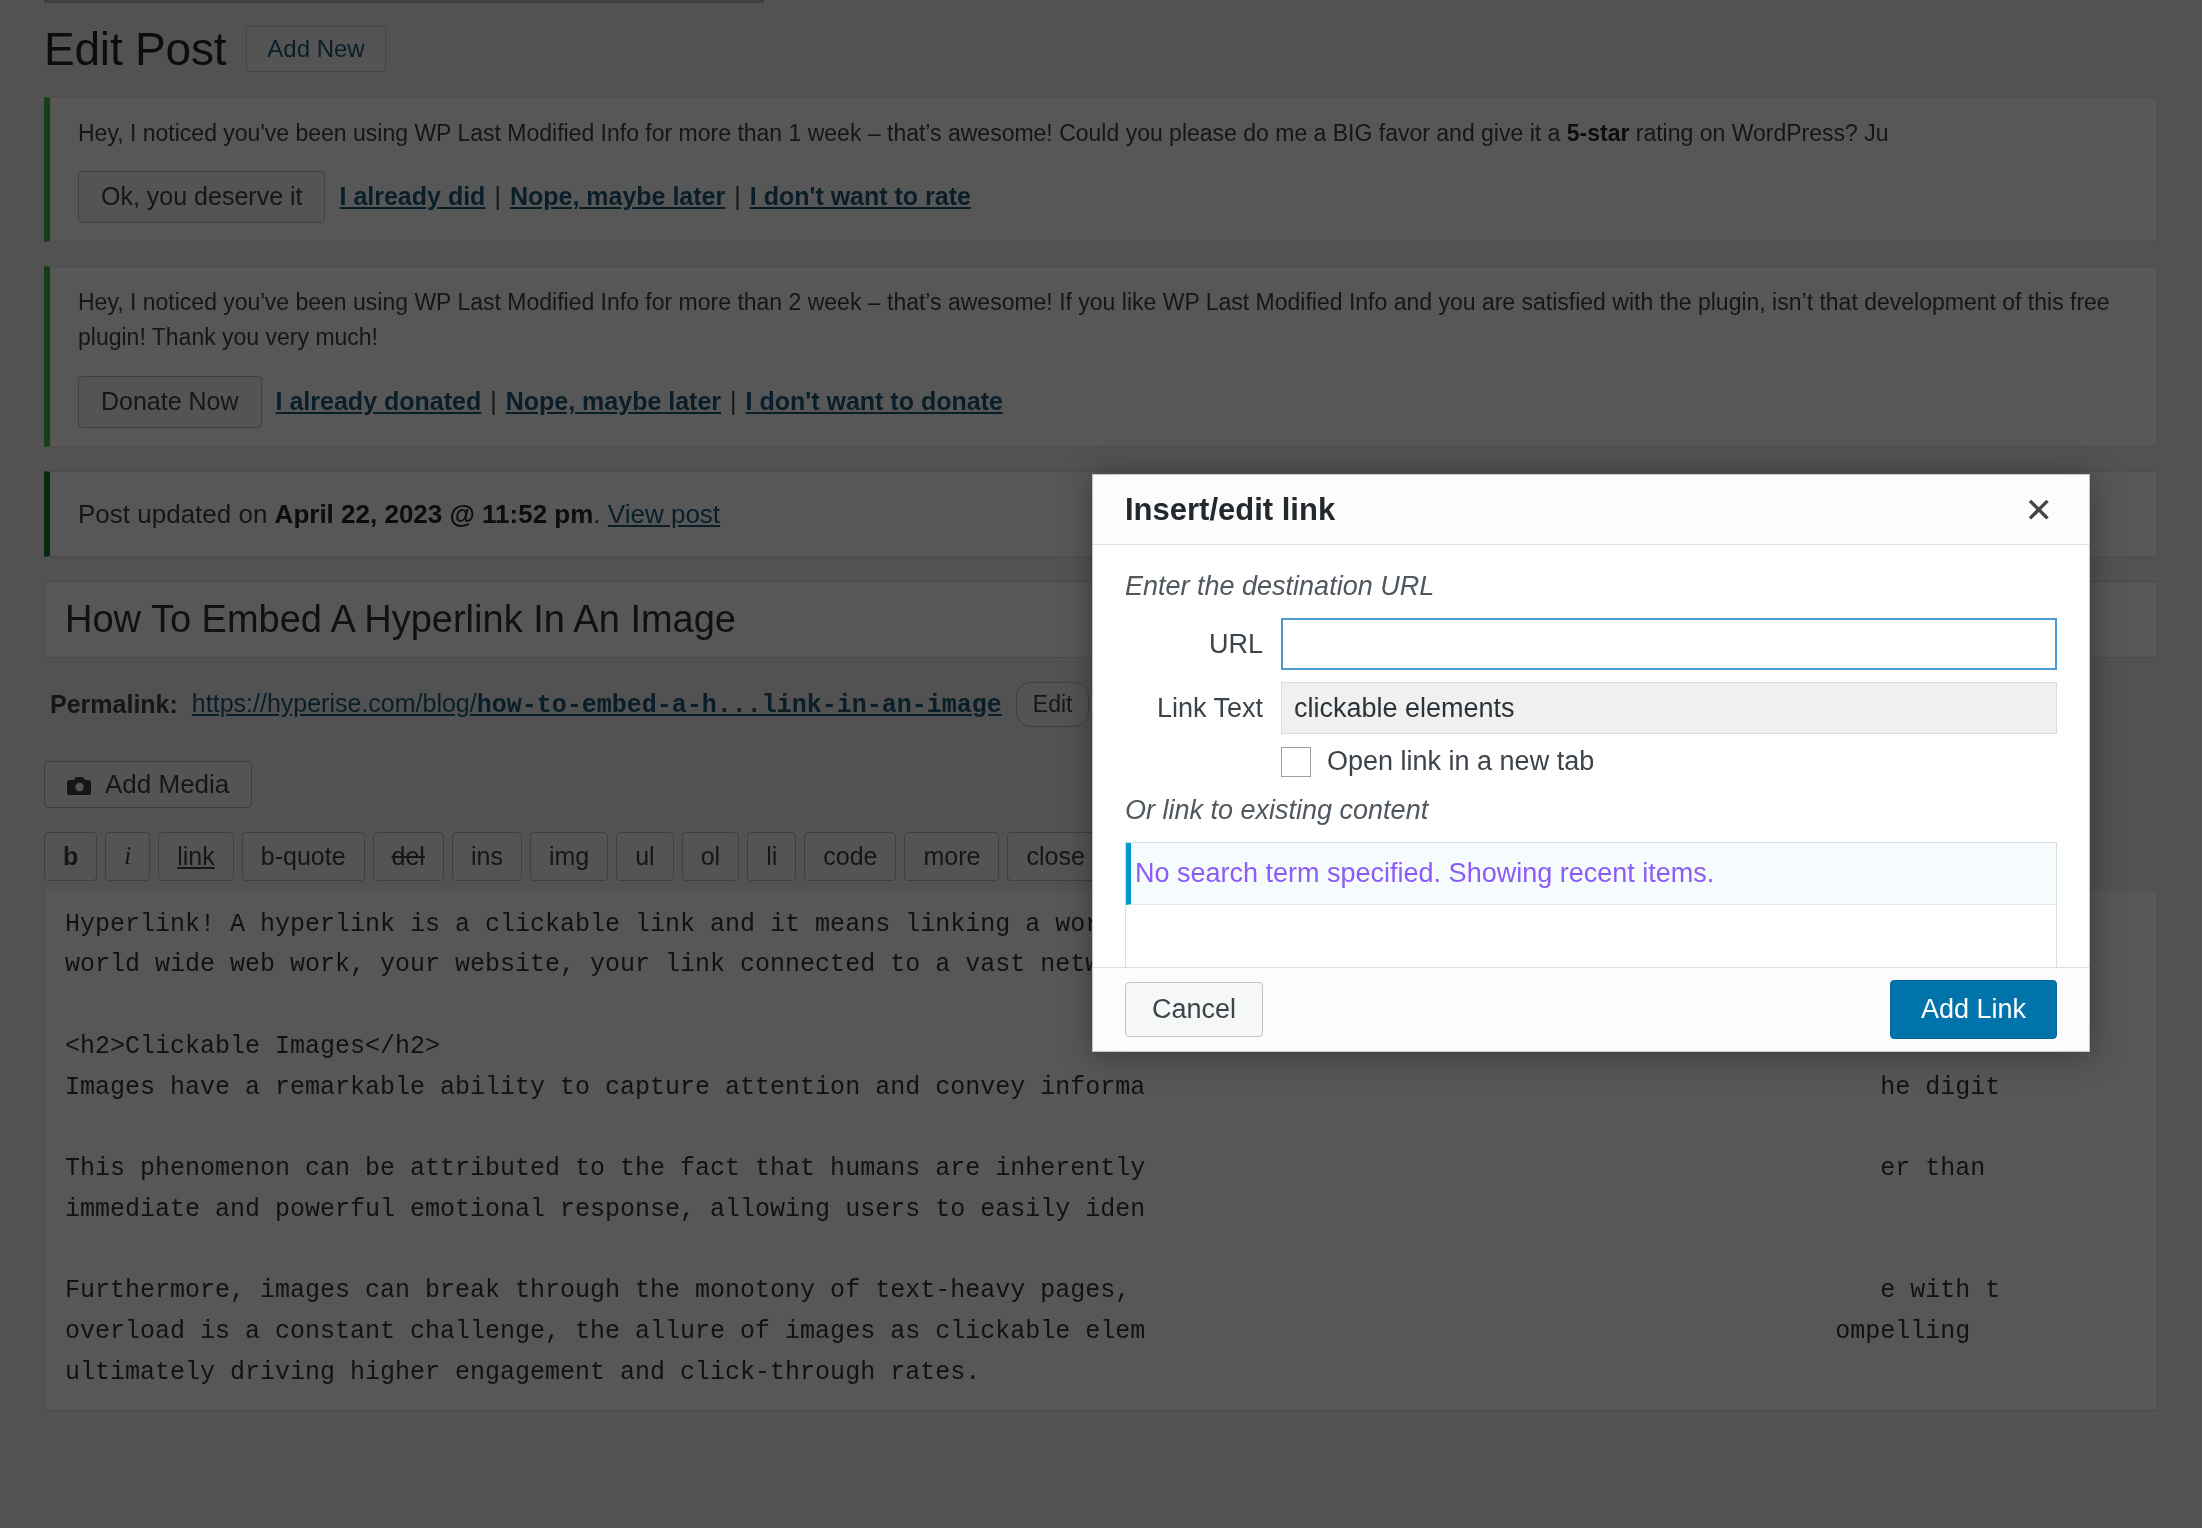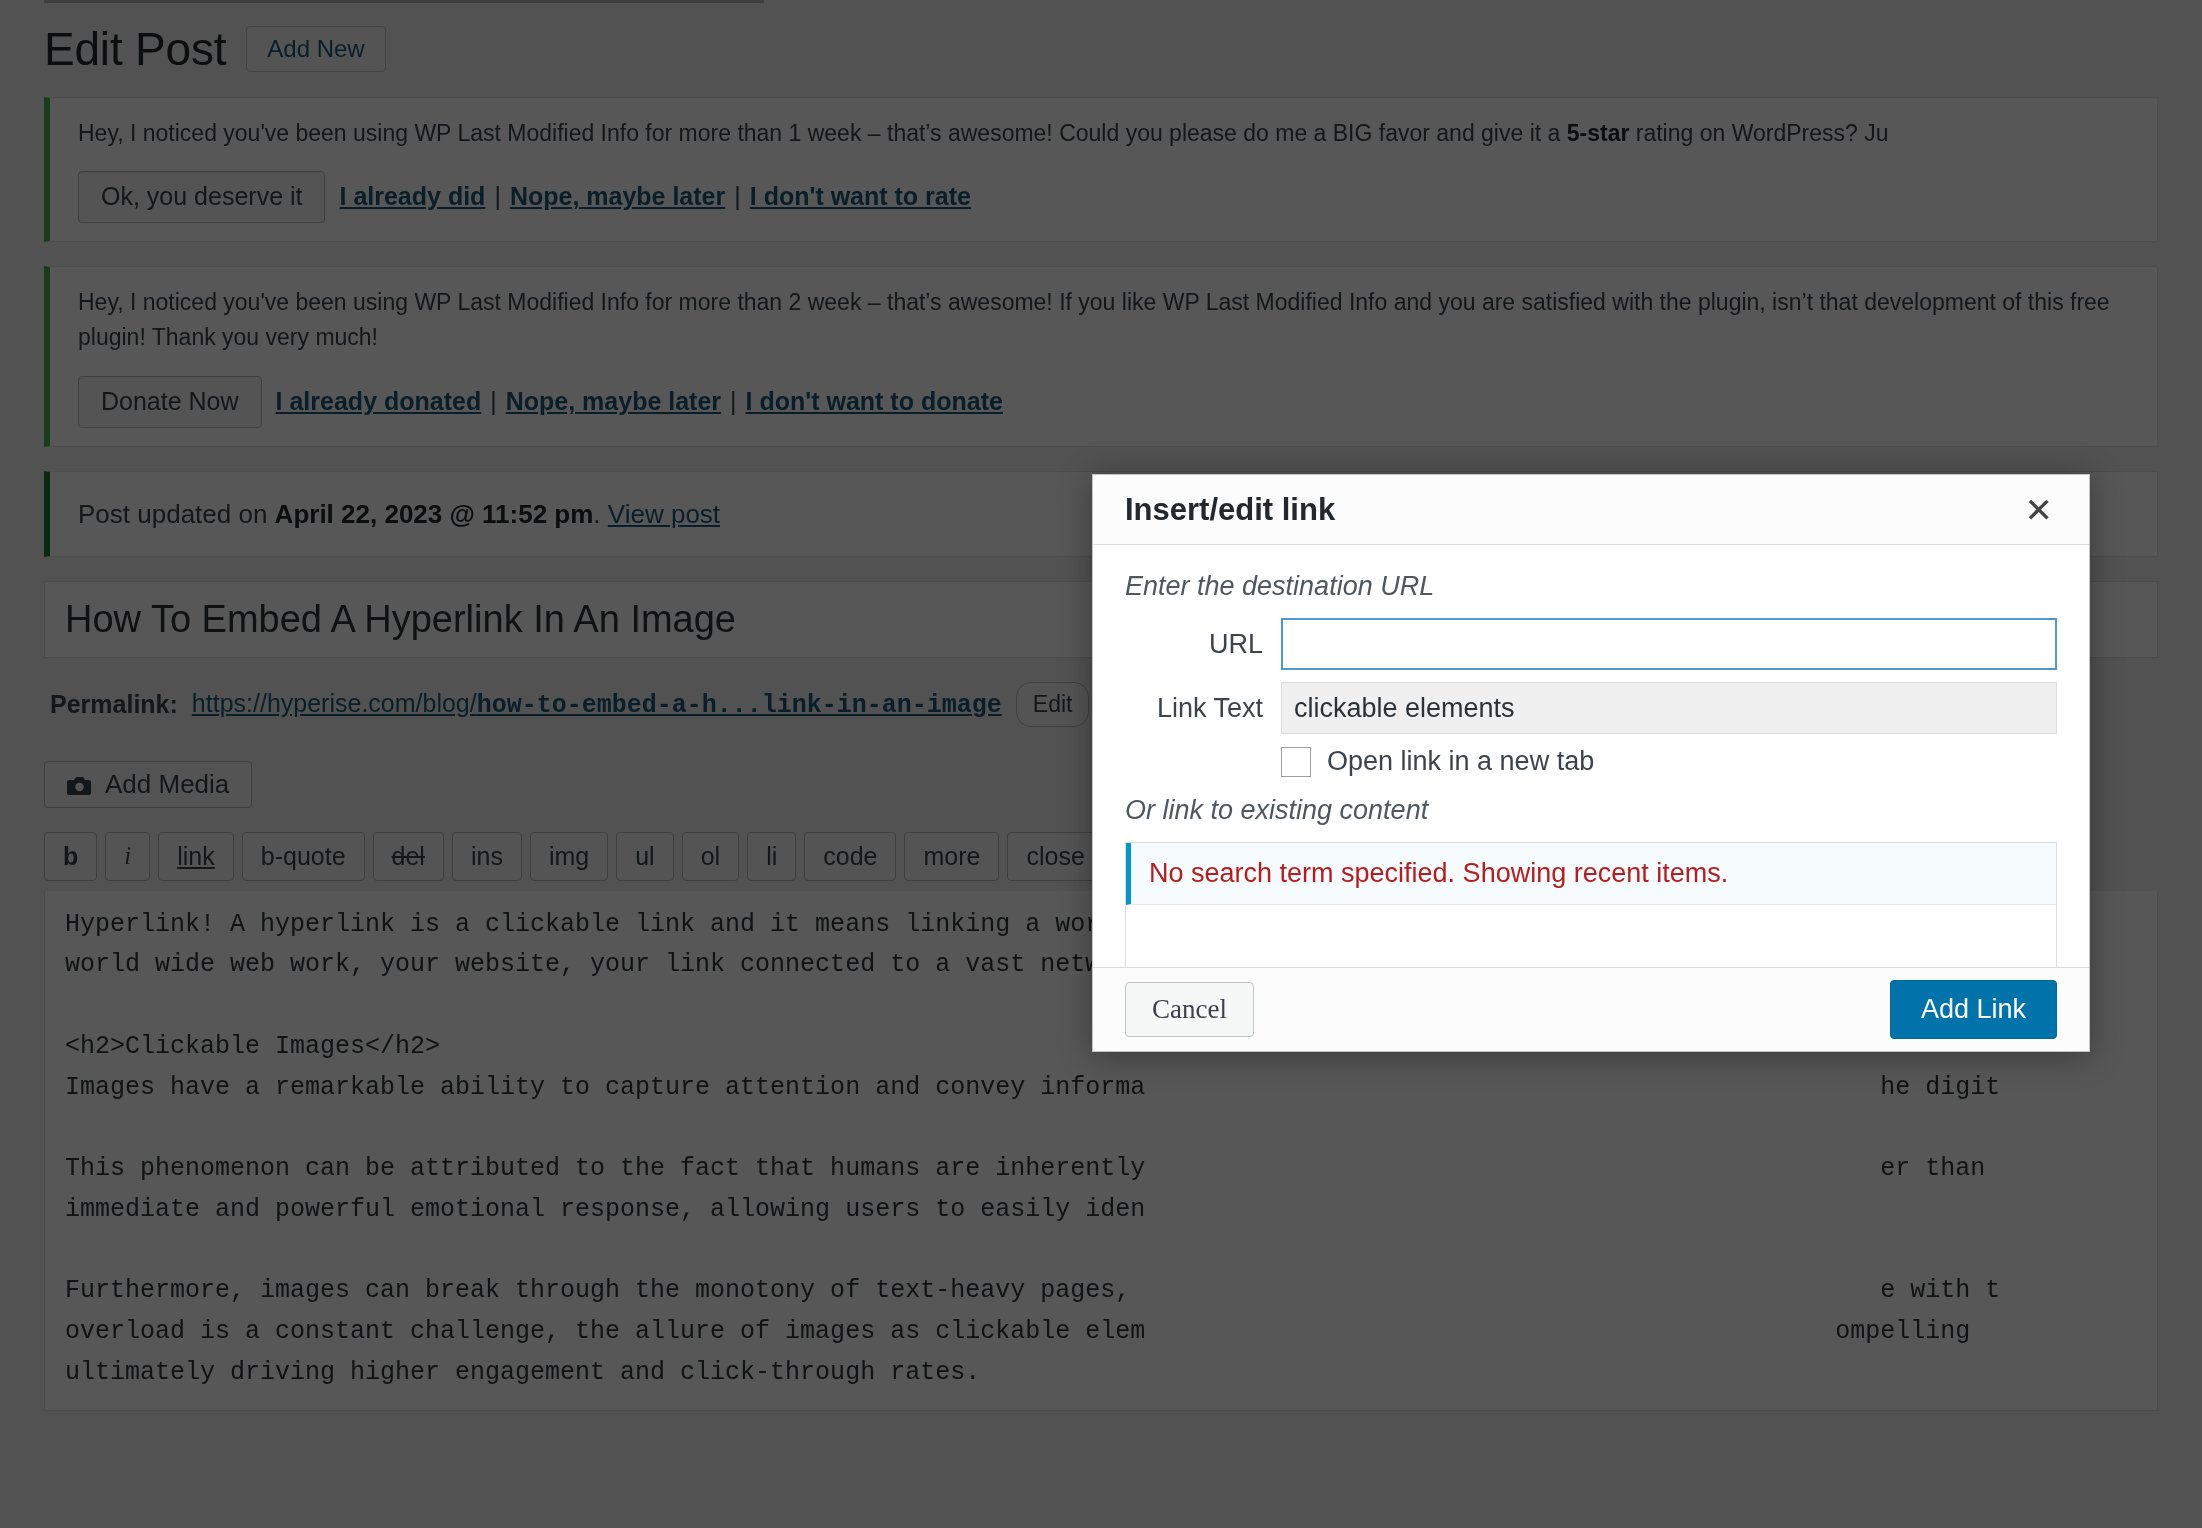--- a/index.html
+++ b/index.html
@@ -305,43 +305,43 @@
     margin-top: 14px;
     border: 1px solid #dcdcde;
     background: #fff;
     height: 300px;
     overflow: hidden;
   }
   #results-notice {
     background: #f6fbfd;
     border-left: 5px solid #0099cc;
     border-bottom: 1px solid #e6e6e6;
-    padding: 15px 18px;
-    font-size: 27px;
-    color: #b91c1c;
+    padding: 15px 4px;
+    font-size: 27px;
+    color: #8b5cf6;
   }
 
   #modal-footer {
     flex: 0 0 auto;
     height: 84px;
     background: #fcfcfc;
     border-top: 1px solid #ddd;
     display: flex; align-items: center;
     justify-content: space-between;
     padding: 0 32px;
   }
   #cancel-button {
     font-size: 27px;
     background: #f6f7f7;
     border: 1px solid #c3c4c7;
     border-radius: 4px;
     color: #3c434a;
     padding: 11px 26px;
     cursor: pointer;
-    font-family: Liberation Serif, serif;
+    font-family: Liberation Sans, sans-serif;
   }
   #add-link-button {
     font-size: 27px;
     background: #0073aa;
     border: 1px solid #006799;
     border-radius: 4px;
     color: #fff;
     padding: 13px 30px;
     cursor: pointer;
     font-family: inherit;

